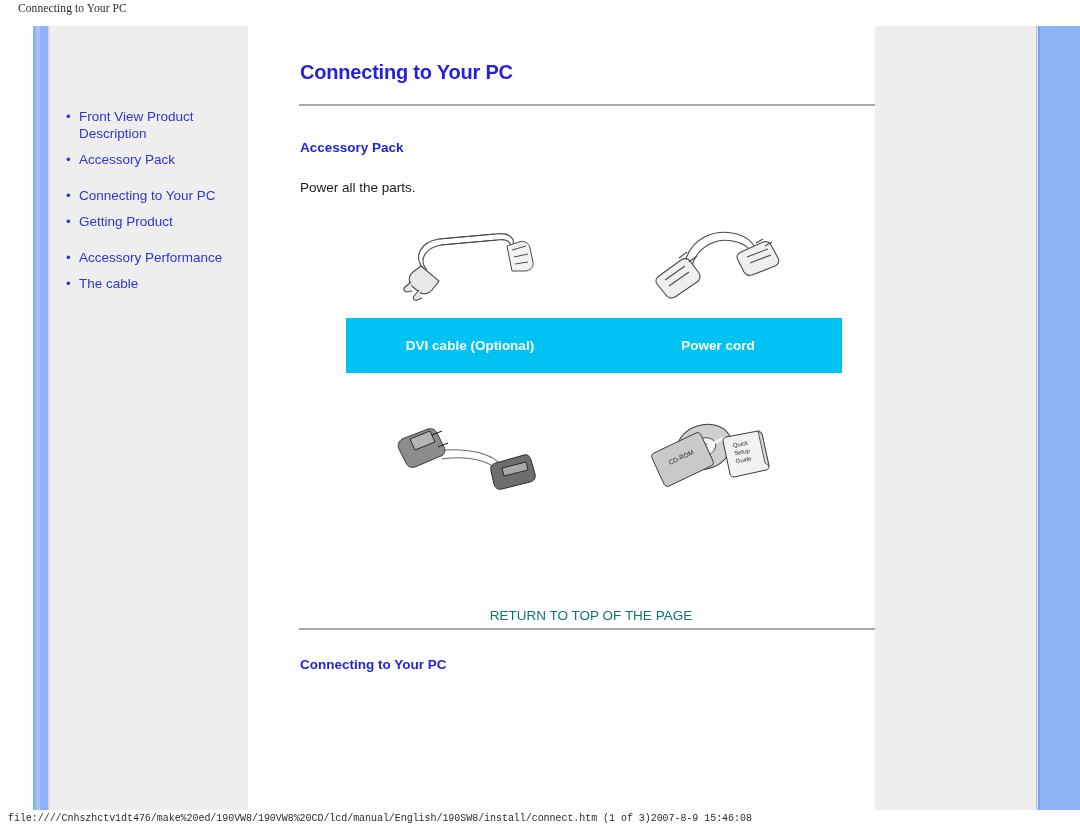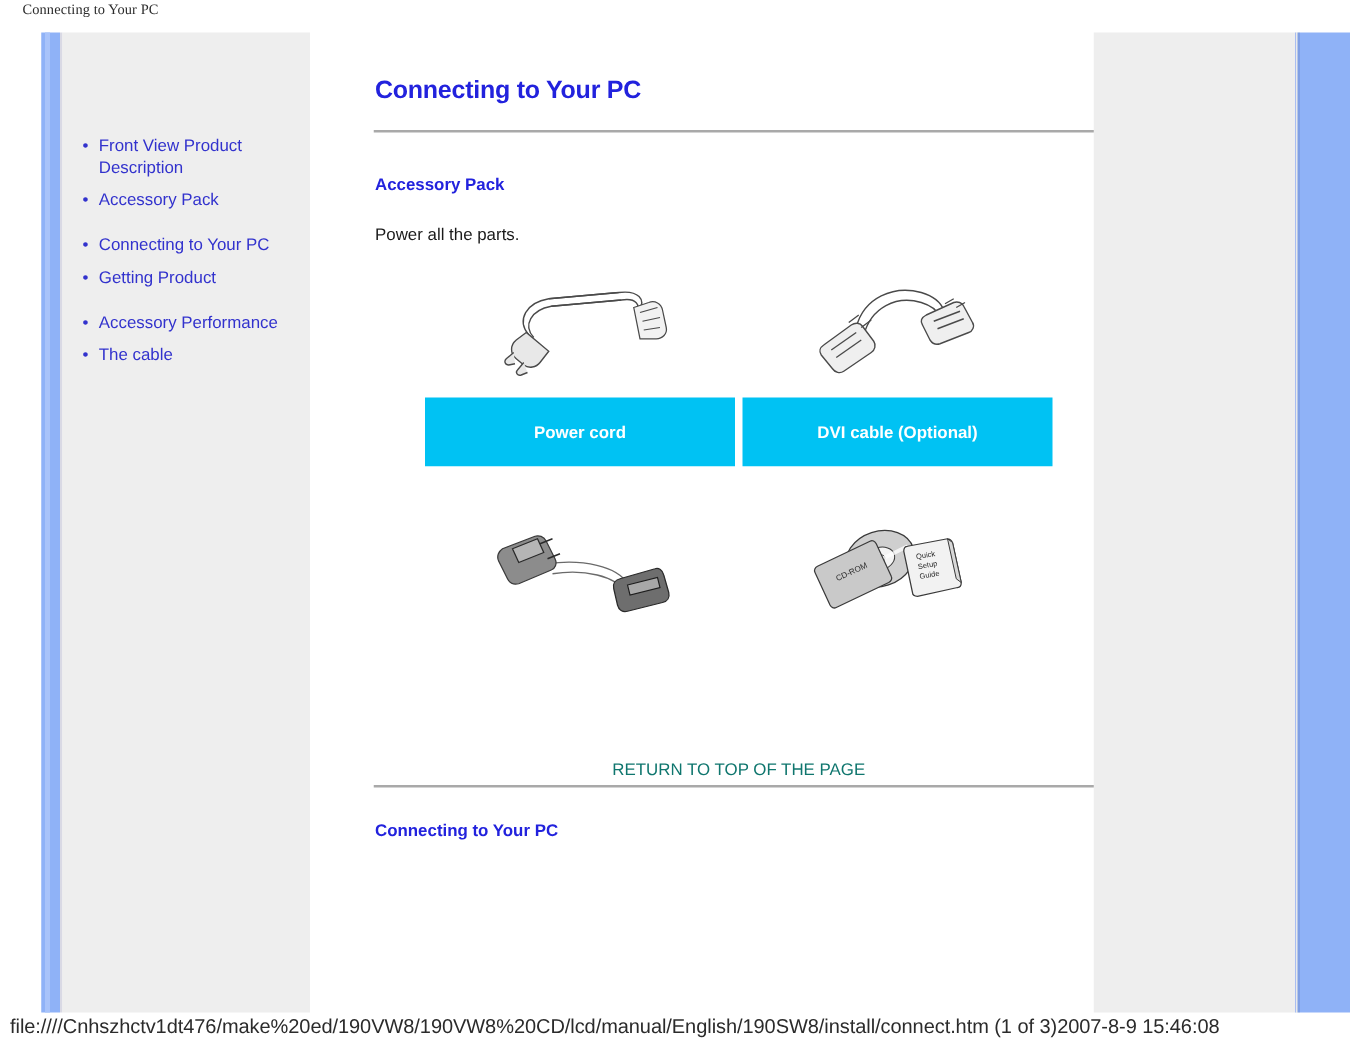--- a/index.html
+++ b/index.html
@@ -23,22 +23,22 @@
     font-family: "Liberation Serif", serif;
     font-size: 11.5px;
     color: #2b2b2b;
     letter-spacing: 0.1px;
     white-space: nowrap;
   }
   .print-footer {
     position: absolute;
     left: 8px;
     top: 813px;
-    font-family: Liberation Sans, sans-serif;
-    font-size: 16px;
+    font-family: Liberation Mono, monospace;
+    font-size: 10px;
     color: #2b2b2b;
     white-space: nowrap;
     letter-spacing: -0.05px;
   }
 
   
   .page {
     position: absolute;
     left: 33px;
     top: 26px;
@@ -346,22 +346,22 @@
                 <path d="M110 47 l21 -8"></path>
                 <path d="M113 53 l21 -8"></path>
                 <path d="M119 33 l7 -4 M128 36 l7 -4"></path>
               </g>
             </svg>
           </span>
         </div>
       </div>
 
       <div class="acc-row-lbl">
+        <div class="acc-lbl right-cell">DVI cable (Optional)</div>
         <div class="acc-lbl">Power cord</div>
-        <div class="acc-lbl right-cell">DVI cable (Optional)</div>
       </div>
 
       <div class="spacer-row"></div>
 
       <div class="acc-row-img">
         <div class="acc-cell-img">
           <span>
             <svg width="160" height="95" viewBox="0 0 160 95">
               <g fill="none" stroke="#6a6a6a" stroke-width="1.1">
                 <path d="M52 38 C80 34 108 40 116 54"></path>

